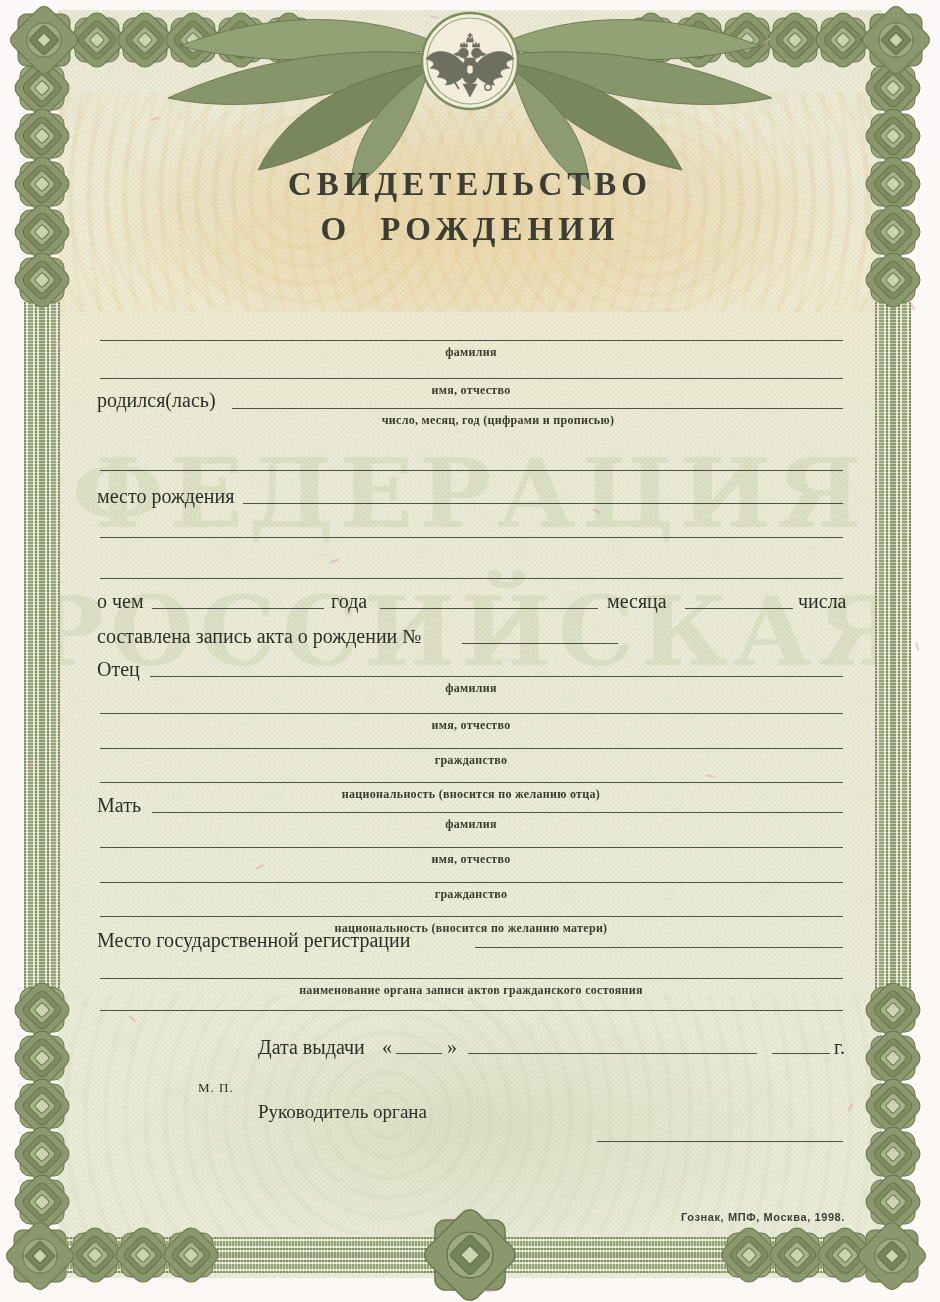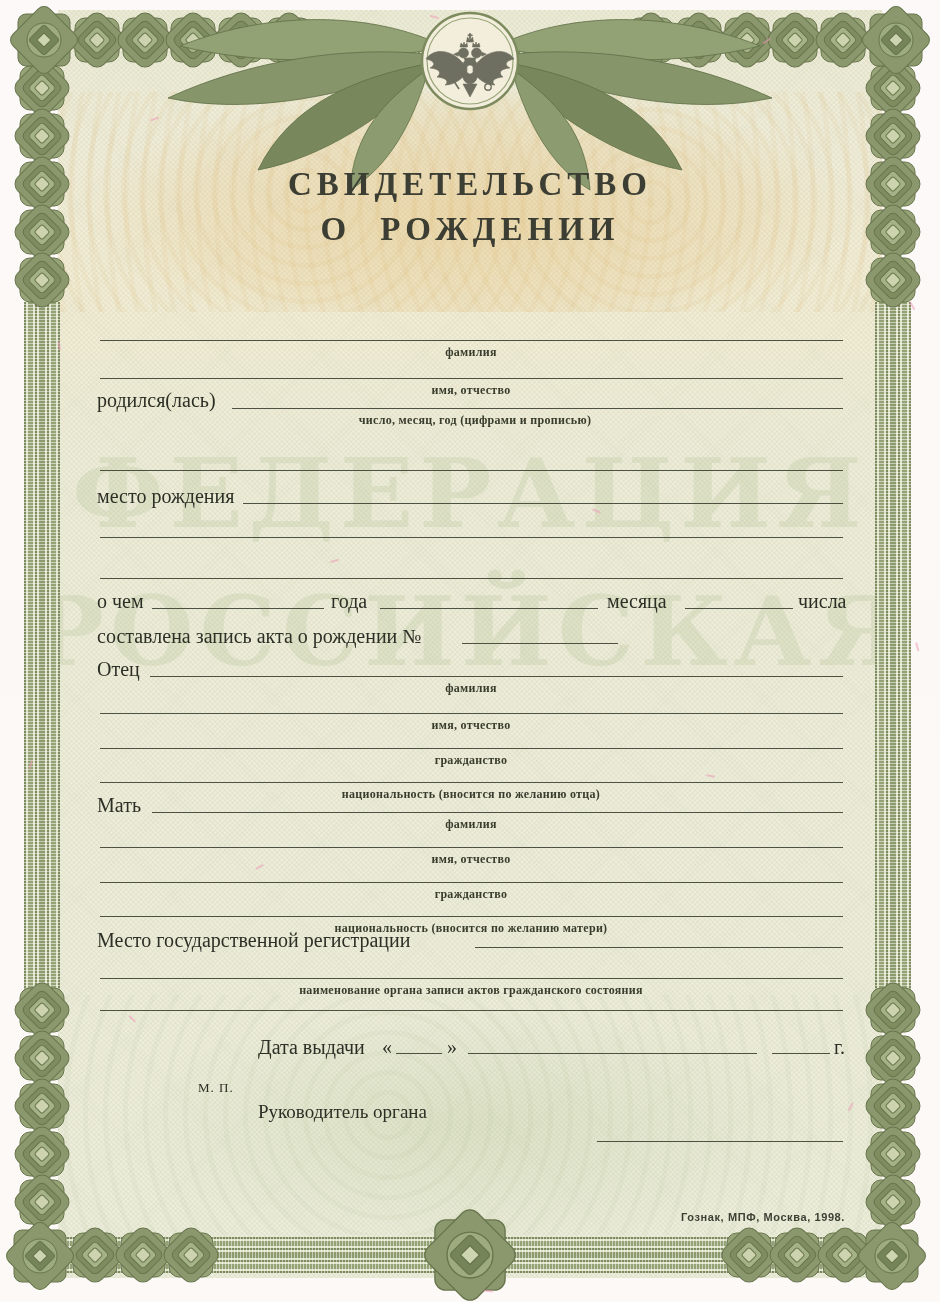--- a/index.html
+++ b/index.html
@@ -199,21 +199,21 @@
   <div class="title" style="top:166px;">СВИДЕТЕЛЬСТВО</div>
 
   <div class="fline" style="left:100px;top:340px;width:743px;"></div>
   <div class="hint" style="left:471px;top:345px;">фамилия</div>
 
   <div class="fline" style="left:100px;top:378px;width:743px;"></div>
   <div class="hint" style="left:471px;top:383px;">имя, отчество</div>
 
   <div class="lbl" style="left:97px;top:389px;text-align:right;">родился(лась)</div>
   <div class="fline" style="left:232px;top:408px;width:611px;"></div>
-  <div class="hint" style="left:475px;top:413px;">число, месяц, год (цифрами и прописью)</div>
+  <div class="hint" style="left:498px;top:413px;">число, месяц, год (цифрами и прописью)</div>
 
   <div class="fline" style="left:100px;top:470px;width:743px;"></div>
 
   <div class="lbl" style="left:97px;top:485px;">место рождения</div>
   <div class="fline" style="left:243px;top:503px;width:600px;"></div>
 
   <div class="fline" style="left:100px;top:537px;width:743px;"></div>
   <div class="fline" style="left:100px;top:578px;width:743px;"></div>
 
   <div class="lbl" style="left:97px;top:590px;">о чем</div>

